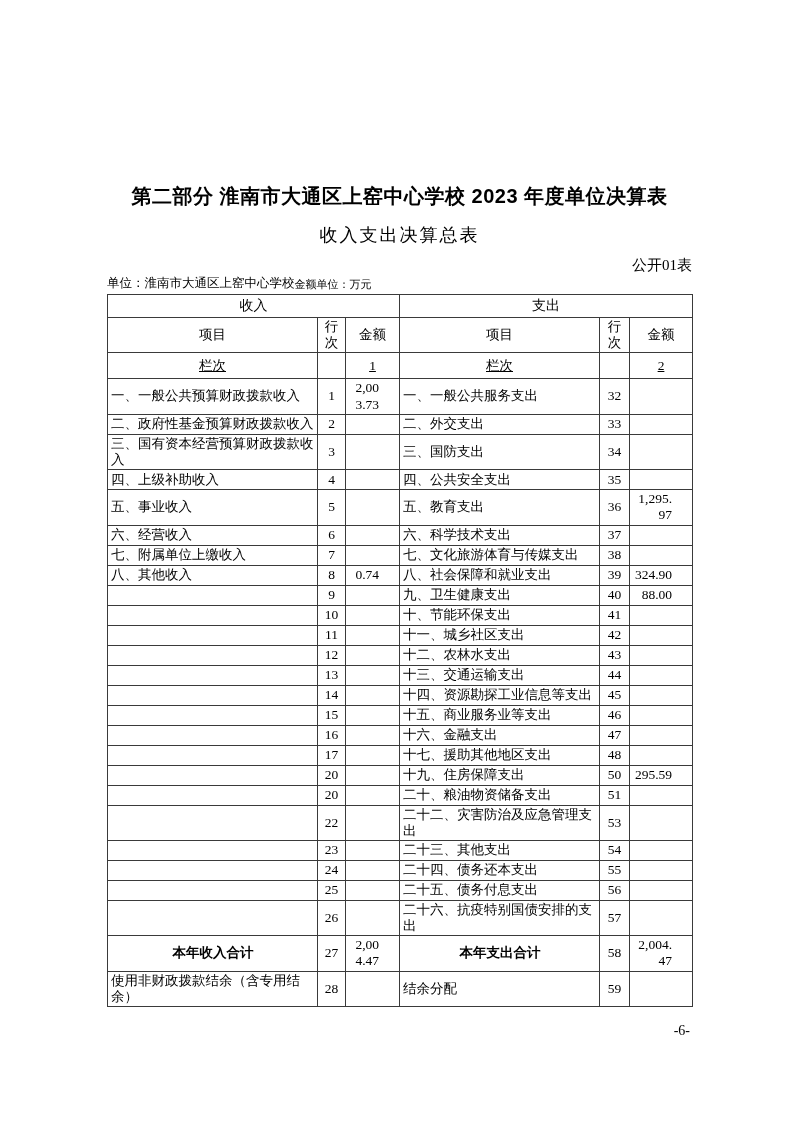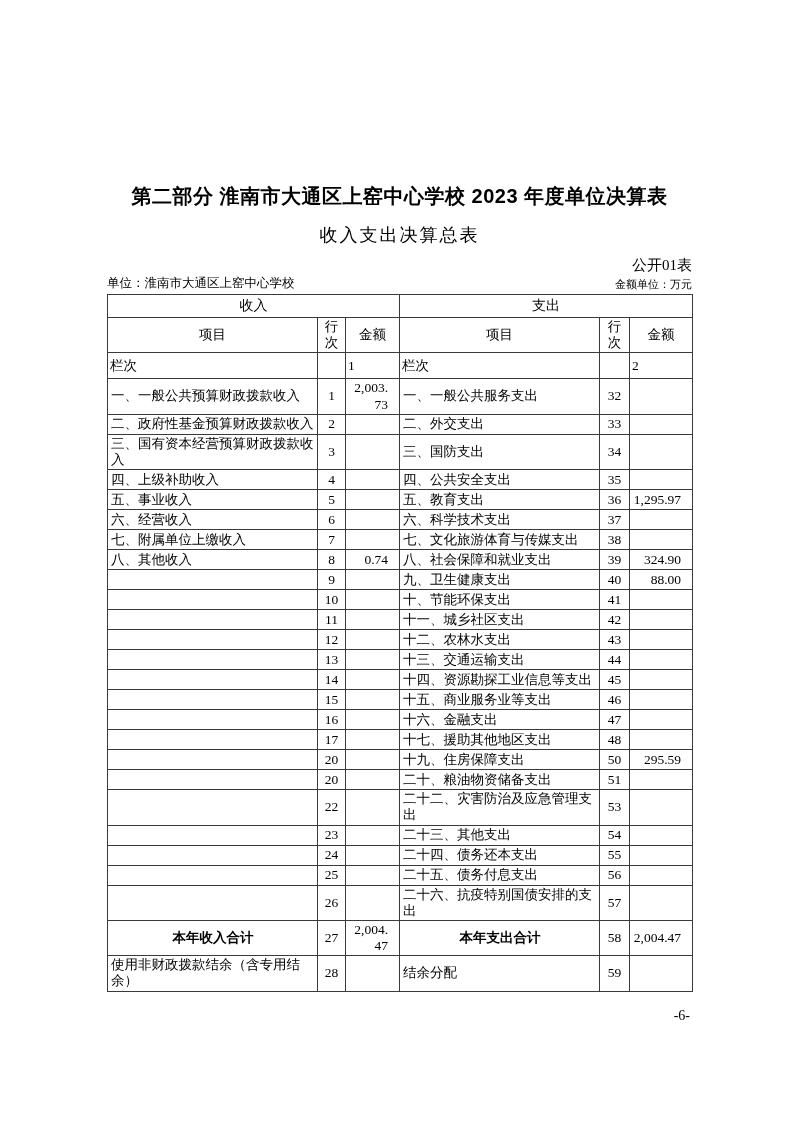--- a/index.html
+++ b/index.html
@@ -37,21 +37,21 @@
     letter-spacing: 2px;
   }
   .form-code {
     margin-top: 9px;
     text-align: right;
     font-size: 15px;
     line-height: 1.2;
   }
   .meta-line {
     display: flex;
-    justify-content: space-between;
+    justify-content: flex-start;
     align-items: flex-end;
     margin-top: 1px;
     margin-bottom: 2px;
   }
   .meta-line .unit-name { font-size: 12.5px; }
   .meta-line .amount-unit { font-size: 11px; }
   table.budget-table {
     border-collapse: collapse;
     width: 585px;
     table-layout: fixed;
@@ -62,25 +62,25 @@
     font-size: 13.5px;
     line-height: 1.2;
     padding: 1px 2px;
     vertical-align: middle;
     overflow: hidden;
     word-break: break-all;
   }
   .budget-table { border: 1.5px solid #2a2a2a; }
   thead tr.h1 th { height: 23px; font-size: 14px; text-align: center; }
   thead tr.h2 th { height: 33px; text-align: center; }
-  thead tr.h3 td { height: 26px; text-align: left; }
+  thead tr.h3 td { height: 26px; text-align: center; text-decoration: underline; }
   tbody td { height: 20px; }
   td.item { text-align: left; padding-left: 3px; }
   td.no   { text-align: center; }
-  td.amt  { text-align: right; padding-right: 11px; }
+  td.amt  { text-align: right; padding-right: 20px; }
   tr.emph td.item { text-align: center; font-weight: bold; }
   .page-number {
     margin-top: 16px;
     text-align: right;
     padding-right: 2px;
     font-size: 14px;
   }
 </style>
 </head>
 <body>

